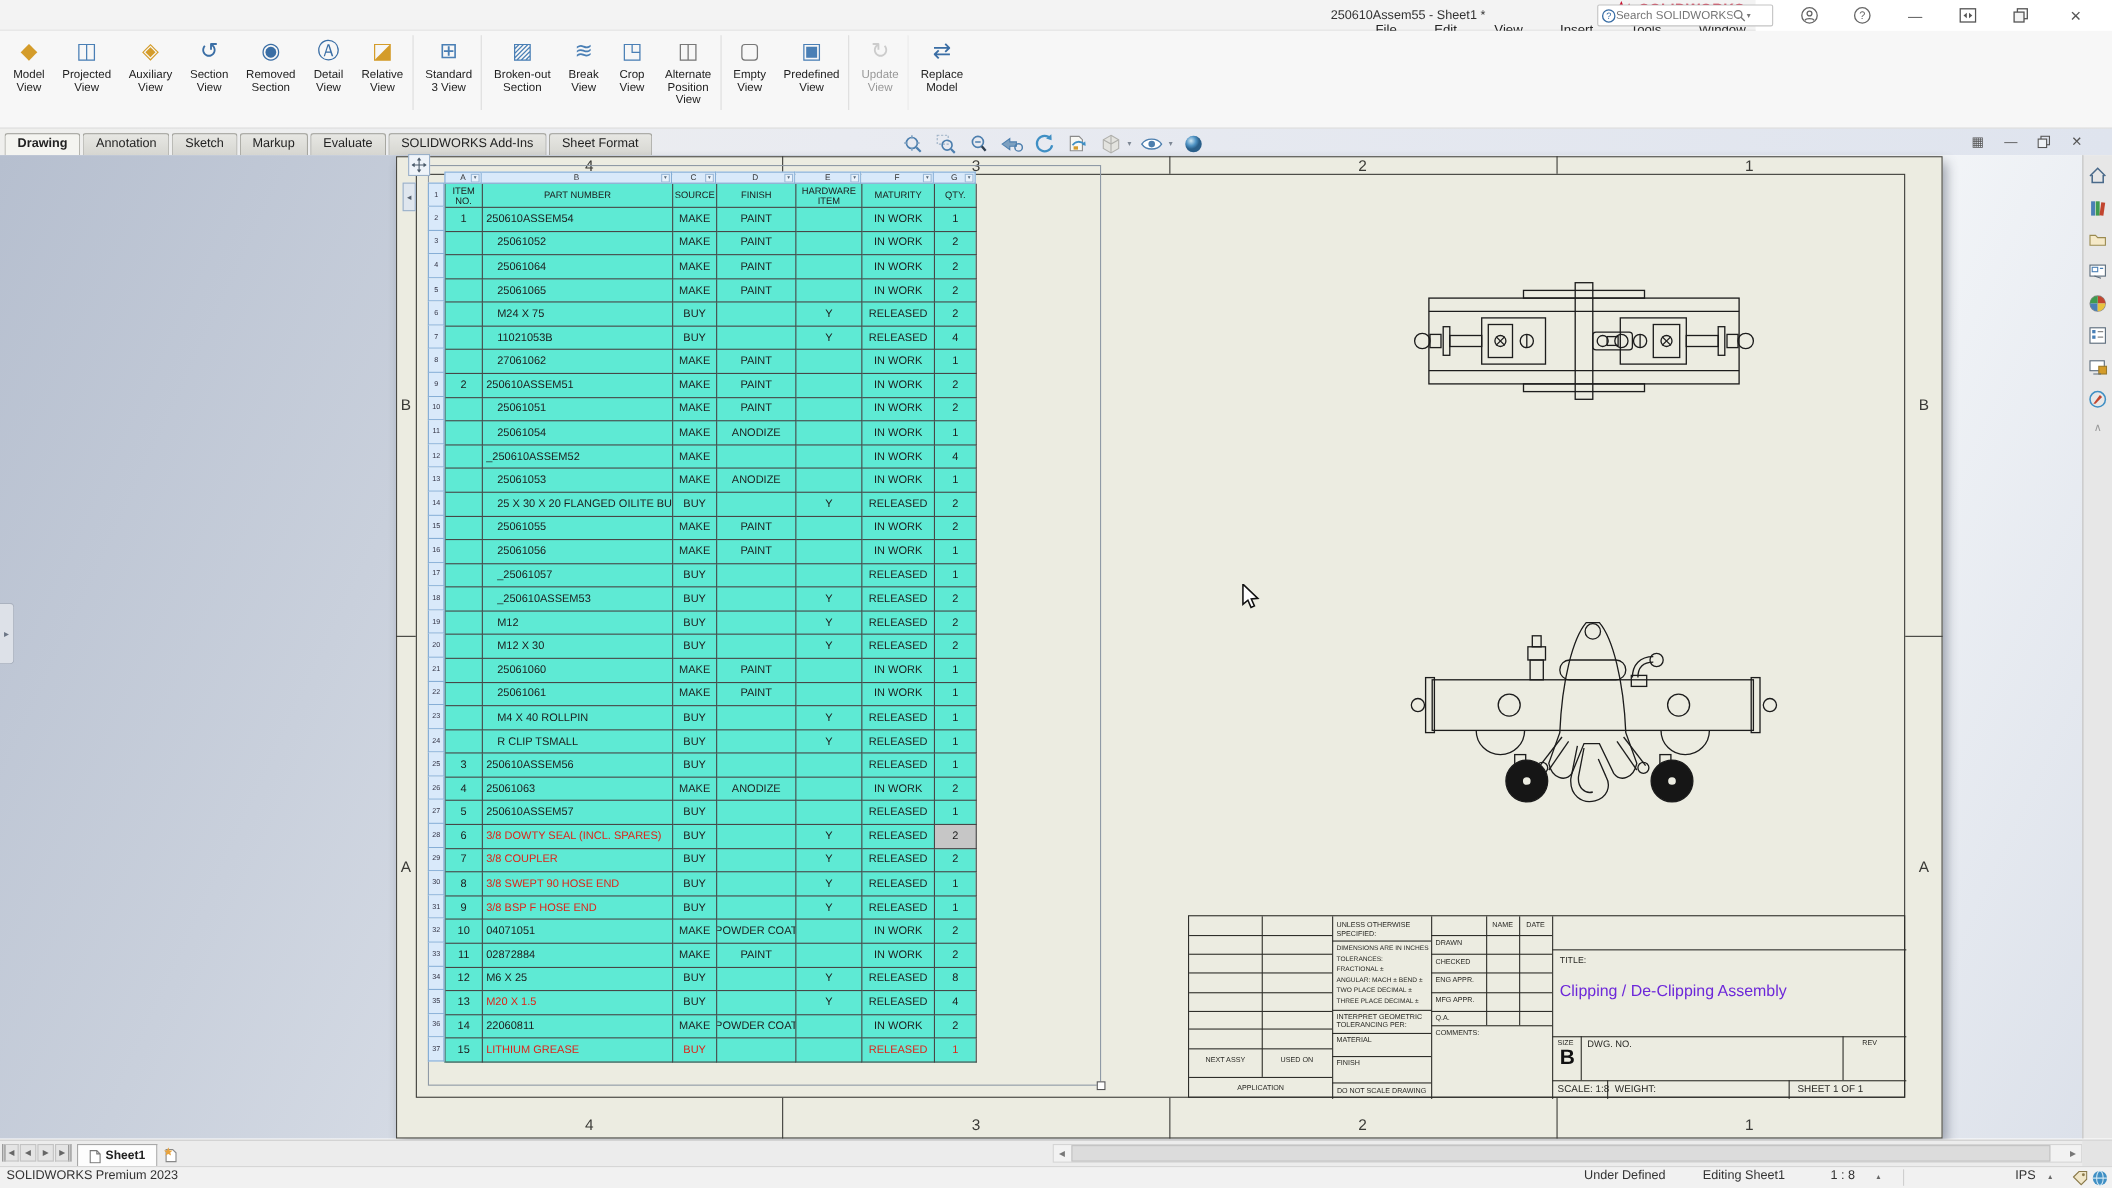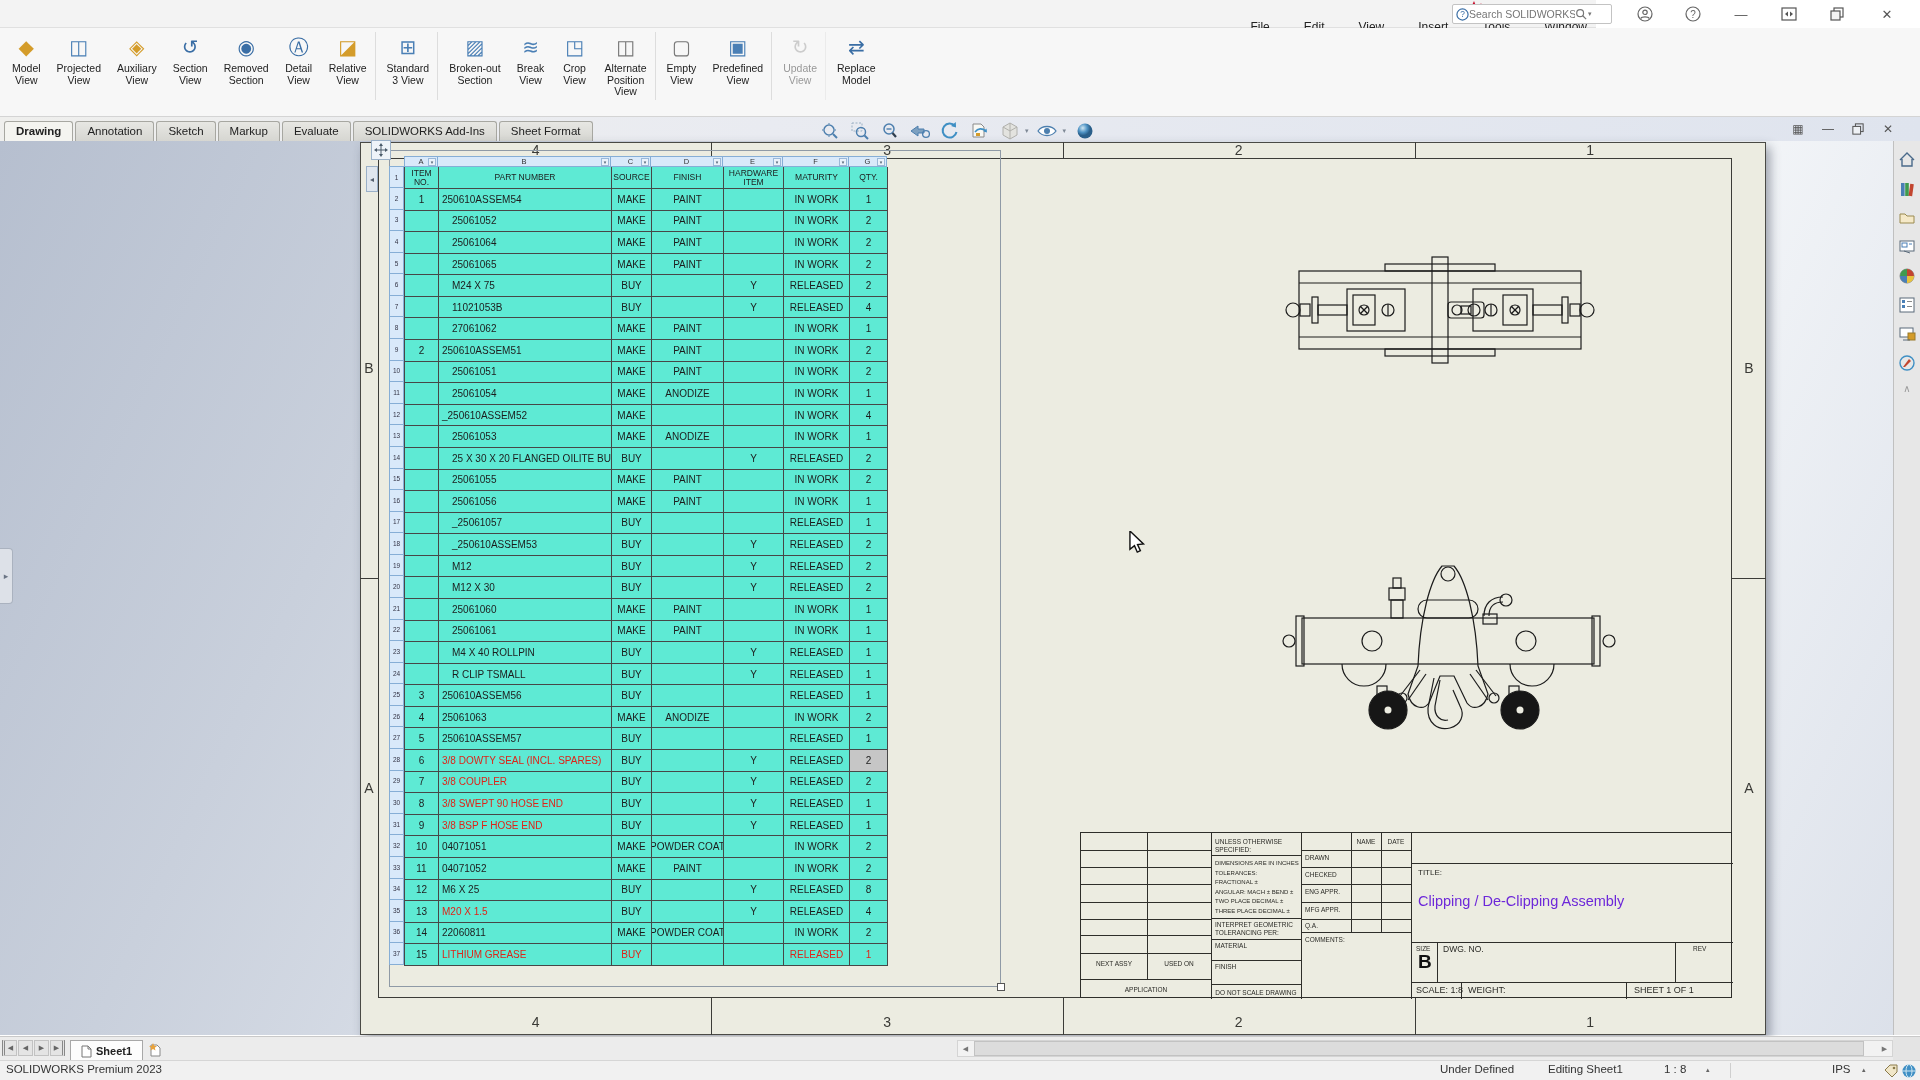--- a/index.html
+++ b/index.html
@@ -195,20 +195,21 @@
           <rect x="3" y="8" width="3" height="3" fill="#4a7fb5"></rect>
           <rect x="8" y="8.5" width="6" height="1.6" fill="#9a9a9a"></rect>
         </svg>
     </span>
     <span class="qbtn">
       <span class="qglyph" style="color:#6a6a6a;font-size:16px">⚙</span>
       <span class="qdrop">▾</span>
     </span>
   </div>
 
+  <div id="win-title">250610Assem55 - Sheet1 *</div>
 
   <div id="searchbox">
     <svg width="13" height="13" viewBox="0 0 14 14">
         <circle cx="7" cy="7" r="6" fill="none" stroke="#3a6ea5" stroke-width="1.3"></circle>
         <text x="7" y="10" text-anchor="middle" font-size="9" fill="#3a6ea5" font-family="Liberation Sans">?</text>
       </svg>
     <input type="text" placeholder="Search SOLIDWORKS Help" style="">
     <svg width="12" height="12" viewBox="0 0 14 14">
         <circle cx="6" cy="6" r="4" fill="none" stroke="#777" stroke-width="1.4"></circle>
         <line x1="9" y1="9" x2="13" y2="13" stroke="#777" stroke-width="1.4"></line>
@@ -901,21 +902,21 @@
     <div class="bc item">10</div>
     <div class="bc part">04071051</div>
     <div class="bc src">MAKE</div>
     <div class="bc fin">POWDER COAT</div>
     <div class="bc hw"></div>
     <div class="bc mat">IN WORK</div>
     <div class="bc qty">2</div>
   </div>
     <div class="brow">
     <div class="bc item">11</div>
-    <div class="bc part">04071052</div>
+    <div class="bc part">02872884</div>
     <div class="bc src">MAKE</div>
     <div class="bc fin">PAINT</div>
     <div class="bc hw"></div>
     <div class="bc mat">IN WORK</div>
     <div class="bc qty">2</div>
   </div>
     <div class="brow">
     <div class="bc item">12</div>
     <div class="bc part">M6 X 25</div>
     <div class="bc src">BUY</div>

